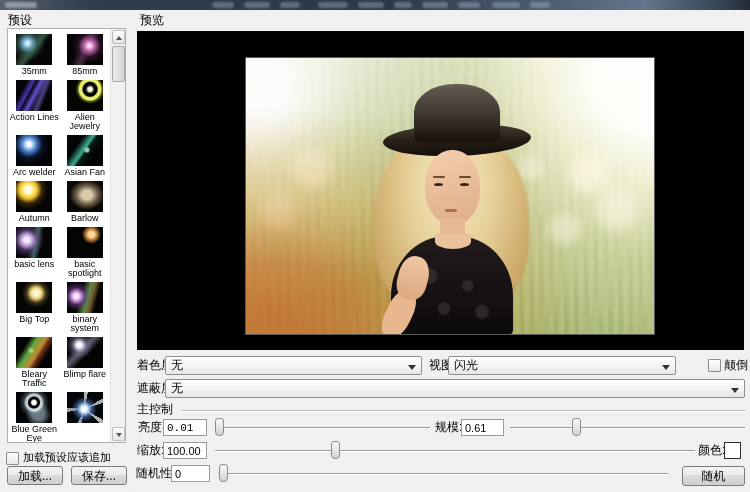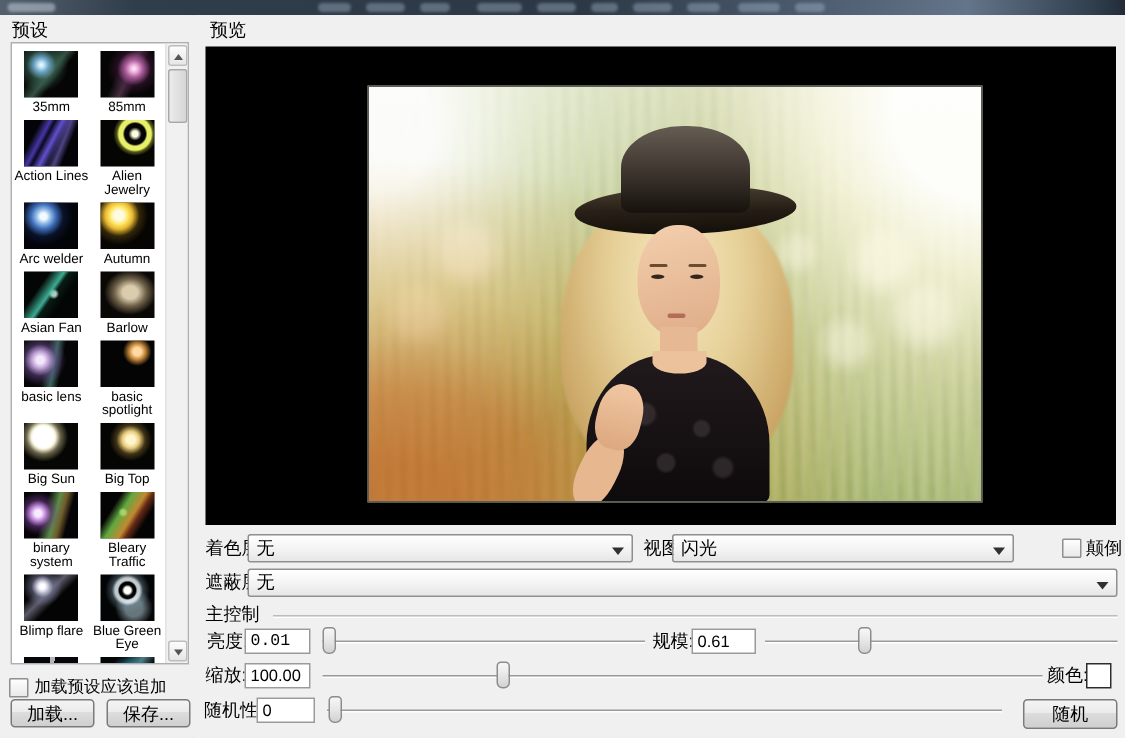--- a/index.html
+++ b/index.html
@@ -154,42 +154,38 @@
           </div>
           <div class="preset">
             <div class="pthumb" style="background: radial-gradient(circle at 64% 30%, rgba(0, 0, 0, 0) 0px, rgba(0, 0, 0, 0) 22%, rgb(232, 240, 106) 26%, rgb(232, 240, 106) 34%, rgba(140, 150, 40, 0.6) 38%, rgba(0, 0, 0, 0) 46%), radial-gradient(circle at 64% 30%, rgb(255, 253, 224) 0px, rgb(255, 253, 224) 6%, rgba(0, 0, 0, 0) 14%), rgb(5, 5, 3);"></div>
             <div class="pcap">Alien Jewelry</div>
           </div>
           <div class="preset">
             <div class="pthumb" style="background: radial-gradient(circle at 36% 30%, rgb(244, 250, 255) 0px, rgb(244, 250, 255) 7%, rgb(156, 196, 236) 14%, rgb(61, 109, 184) 26%, rgba(20, 40, 90, 0.4) 42%, rgba(0, 0, 0, 0) 62%), rgb(3, 4, 8);"></div>
             <div class="pcap">Arc welder</div>
           </div>
           <div class="preset">
+            <div class="pthumb" style="background: linear-gradient(125deg, rgba(0, 0, 0, 0) 30%, rgba(70, 200, 170, 0.85) 47%, rgba(20, 80, 60, 0.3) 53%, rgba(0, 0, 0, 0) 68%), radial-gradient(circle at 55% 48%, rgb(234, 255, 246) 0px, rgb(234, 255, 246) 6%, rgba(0, 0, 0, 0) 14%), rgb(3, 6, 5);"></div>
+            <div class="pcap">Asian Fan</div>
+          </div>
+          <div class="preset">
             <div class="pthumb" style="background: radial-gradient(circle at 34% 28%, rgb(255, 251, 226) 0px, rgb(255, 251, 226) 10%, rgb(255, 233, 106) 18%, rgb(232, 184, 48) 28%, rgba(120, 90, 20, 0.4) 42%, rgba(0, 0, 0, 0) 60%), rgb(6, 5, 3);"></div>
             <div class="pcap">Autumn</div>
           </div>
           <div class="preset">
-            <div class="pthumb" style="background: linear-gradient(125deg, rgba(0, 0, 0, 0) 30%, rgba(70, 200, 170, 0.85) 47%, rgba(20, 80, 60, 0.3) 53%, rgba(0, 0, 0, 0) 68%), radial-gradient(circle at 55% 48%, rgb(234, 255, 246) 0px, rgb(234, 255, 246) 6%, rgba(0, 0, 0, 0) 14%), rgb(3, 6, 5);"></div>
-            <div class="pcap">Asian Fan</div>
-          </div>
-          <div class="preset">
             <div class="pthumb" style="background: radial-gradient(at 55% 45%, rgba(240, 225, 190, 0.9) 0px, rgba(240, 225, 190, 0.9) 18%, rgba(210, 185, 140, 0.5) 38%, rgba(0, 0, 0, 0) 62%), rgb(10, 8, 5);"></div>
             <div class="pcap">Barlow</div>
           </div>
           <div class="preset">
             <div class="pthumb" style="background: radial-gradient(circle at 30% 42%, rgb(242, 232, 250) 0px, rgb(242, 232, 250) 8%, rgb(192, 160, 216) 18%, rgba(110, 80, 150, 0.5) 34%, rgba(0, 0, 0, 0) 56%), linear-gradient(100deg, rgba(0, 0, 0, 0) 40%, rgba(120, 220, 200, 0.45) 55%, rgba(0, 0, 0, 0) 68%), rgb(5, 4, 6);"></div>
             <div class="pcap">basic lens</div>
           </div>
           <div class="preset">
             <div class="pthumb" style="background: radial-gradient(circle at 68% 24%, rgb(255, 217, 160) 0px, rgb(255, 217, 160) 8%, rgb(192, 132, 56) 16%, rgba(0, 0, 0, 0) 28%), rgb(4, 4, 4);"></div>
             <div class="pcap">basic spotlight</div>
-          </div>
-          <div class="preset">
-            <div class="pthumb" style="background: radial-gradient(circle at 36% 30%, rgb(255, 255, 255) 0px, rgb(255, 255, 255) 22%, rgb(244, 240, 216) 26%, rgba(200, 190, 140, 0.5) 36%, rgba(0, 0, 0, 0) 52%), rgb(6, 6, 4);"></div>
-            <div class="pcap">Big Sun</div>
           </div>
           <div class="preset">
             <div class="pthumb" style="background: radial-gradient(circle at 56% 36%, rgb(255, 246, 208) 0px, rgb(255, 246, 208) 10%, rgb(232, 204, 122) 20%, rgba(150, 120, 50, 0.4) 34%, rgba(0, 0, 0, 0) 50%), rgb(5, 5, 4);"></div>
             <div class="pcap">Big Top</div>
           </div>
           <div class="preset">
             <div class="pthumb" style="background: radial-gradient(circle at 26% 46%, rgb(248, 234, 255) 0px, rgb(248, 234, 255) 7%, rgb(200, 144, 224) 15%, rgba(120, 60, 150, 0.5) 28%, rgba(0, 0, 0, 0) 46%), linear-gradient(105deg, rgba(0, 0, 0, 0) 38%, rgba(150, 230, 120, 0.6) 56%, rgba(220, 180, 80, 0.5) 66%, rgba(0, 0, 0, 0) 78%), rgb(5, 4, 6);"></div>
             <div class="pcap">binary system</div>
           </div>
           <div class="preset">

